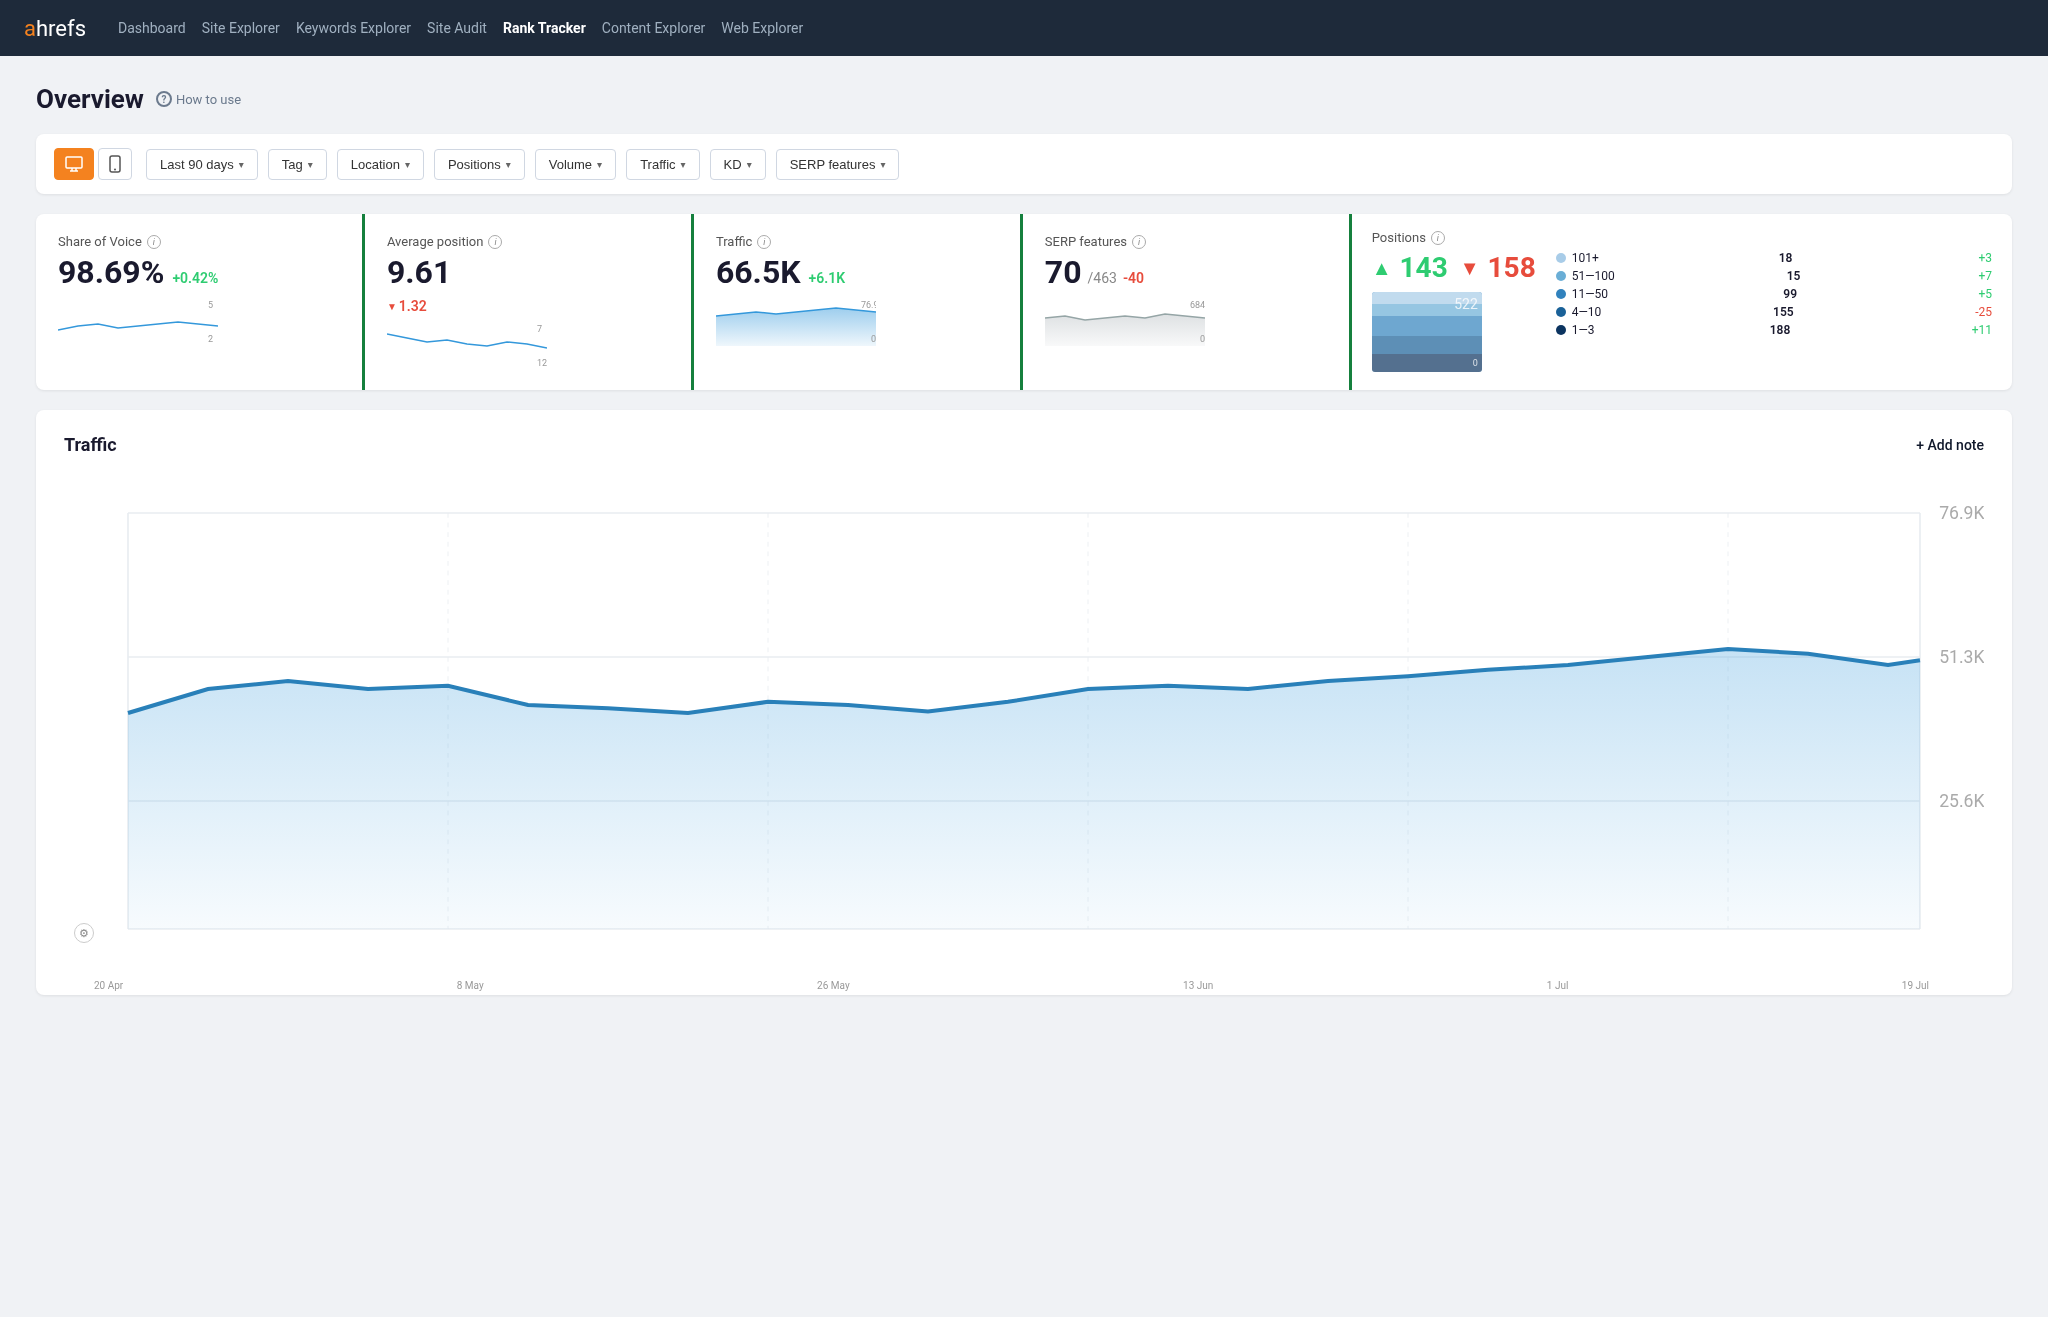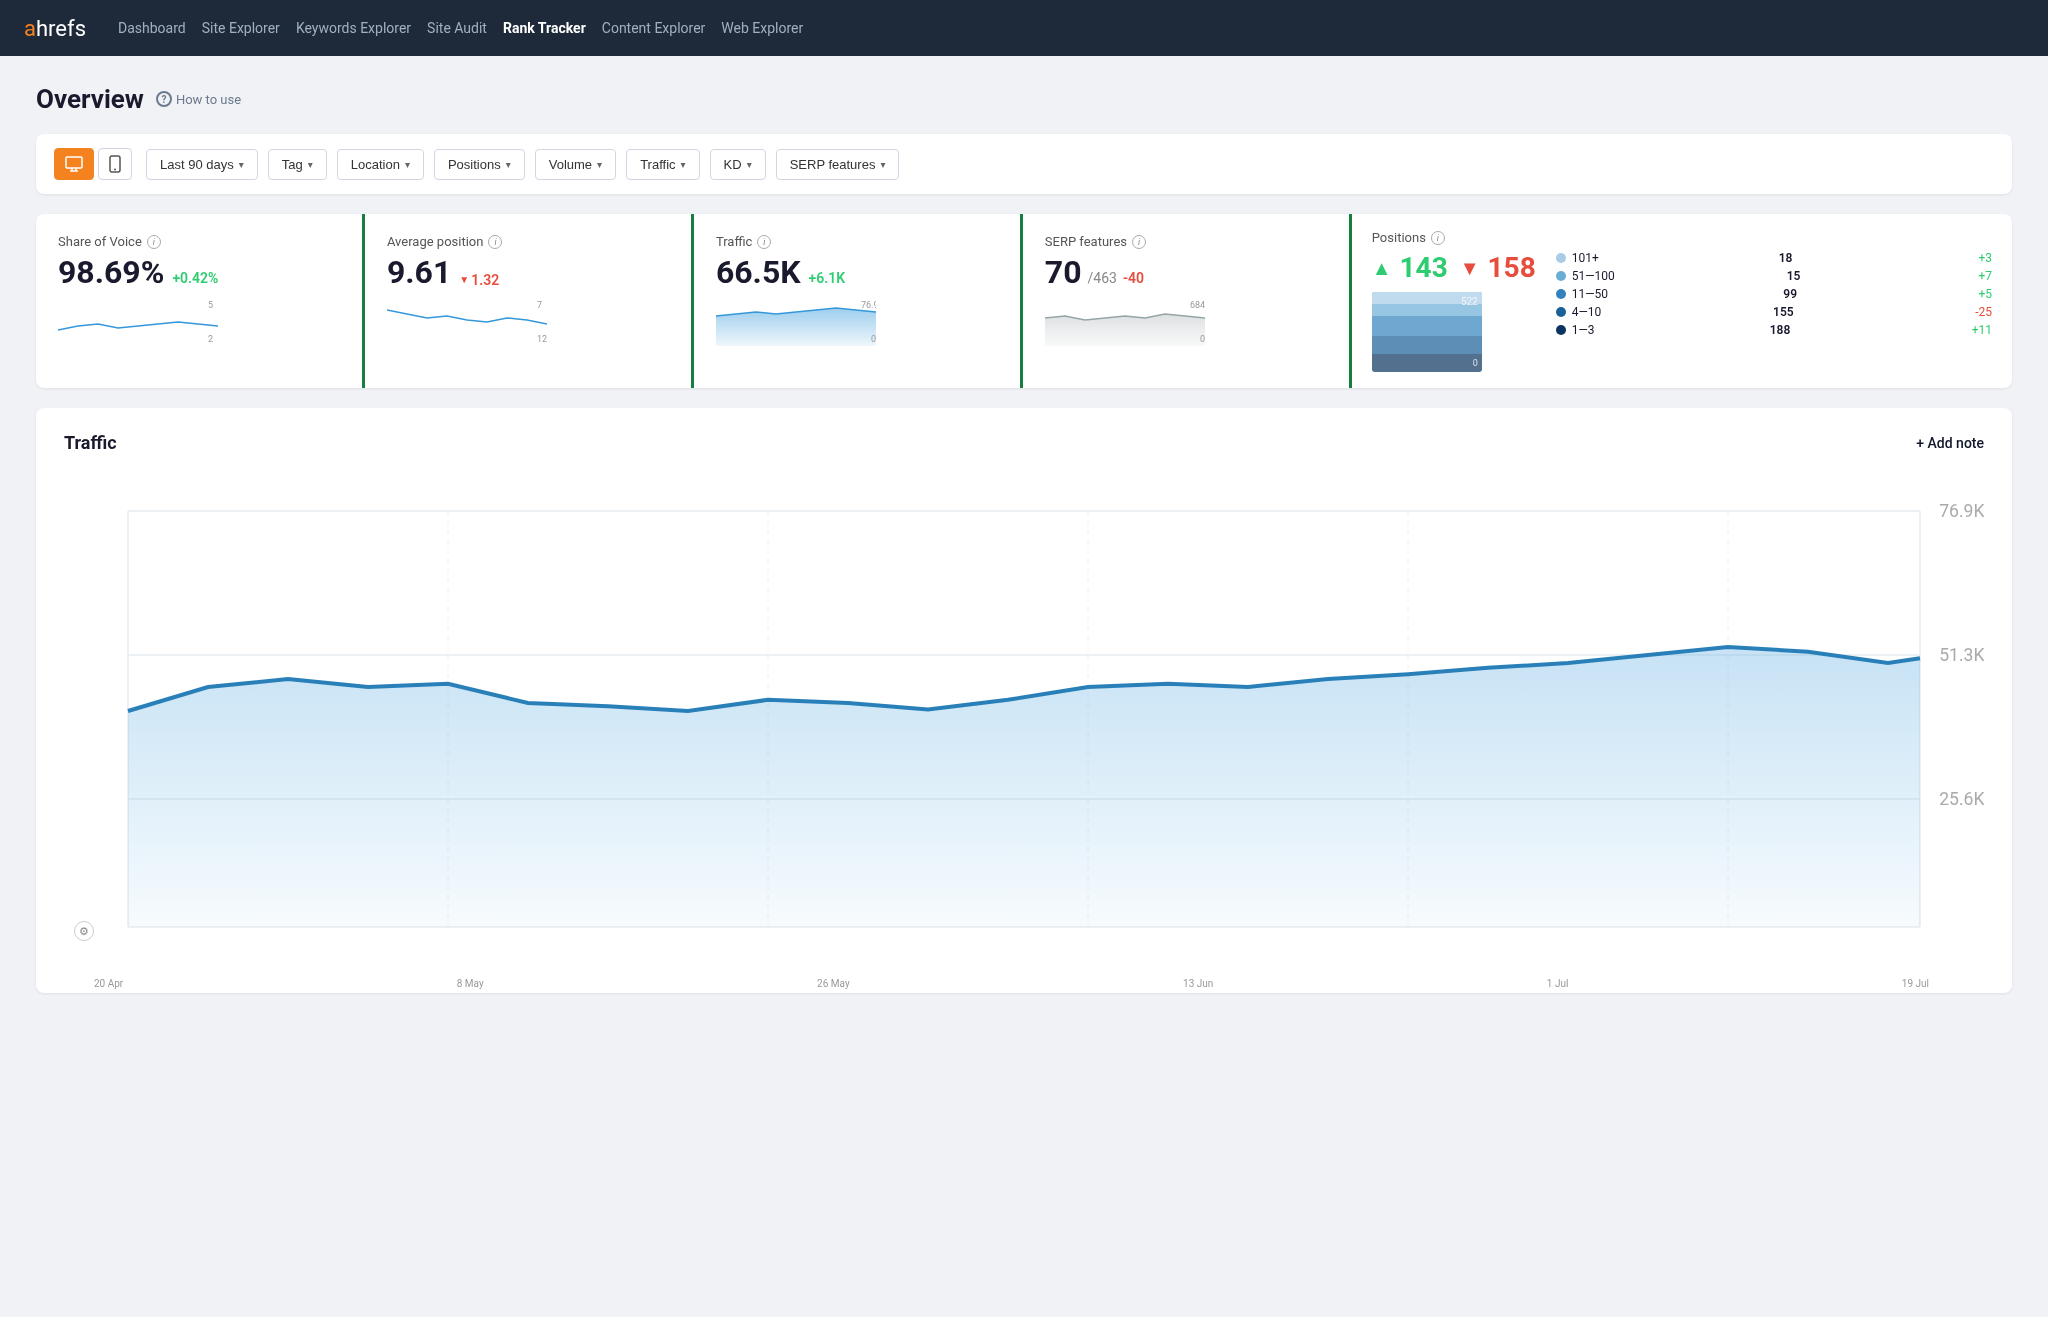--- a/index.html
+++ b/index.html
@@ -351,21 +351,21 @@
           <text x="150" y="44" font-size="9" fill="#999">2</text>
         </svg>
       </div>
     </div>
 
     <div class="metric-card">
       <div class="metric-label">
         <span>Average position</span>
         <span class="metric-info">i</span>
       </div>
-      <div style="display:flex;align-items:baseline;gap:8px;">
+      <div style="display:flex;align-items:baseline;gap:8px;flex-direction:column;">
         <span class="metric-value">9.61</span>
         <span style="display:flex;align-items:center;gap:2px;">
           <span style="color:#e74c3c;font-size:10px;">▼</span>
           <span class="metric-delta-neg">1.32</span>
         </span>
       </div>
       <div class="mini-chart">
         <svg viewBox="0 0 160 48" width="160" height="48">
           <polyline points="0,12 20,16 40,20 60,18 80,22 100,24 120,20 140,22 160,26" fill="none" stroke="#3498db" stroke-width="1.5"></polyline>
           <text x="150" y="10" font-size="9" fill="#999">7</text>
@@ -442,21 +442,21 @@
 
             <div style="position:absolute;bottom:0;left:0;right:0;top:0;overflow:hidden;border-radius:3px;">
               <svg viewBox="0 0 110 80" width="110" height="80">
                 <rect x="0" y="0" width="110" height="12" fill="#a8cce8"></rect>
                 <rect x="0" y="12" width="110" height="12" fill="#6aaed6"></rect>
                 <rect x="0" y="24" width="110" height="20" fill="#3182bd"></rect>
                 <rect x="0" y="44" width="110" height="18" fill="#1a6198"></rect>
                 <rect x="0" y="62" width="110" height="18" fill="#0c3460"></rect>
               </svg>
             </div>
-            <div style="position:absolute;top:4px;right:4px;font-size:10px;color:rgba(255,255,255,0.8);">522</div>
+            <div style="position:absolute;top:4px;right:4px;font-size:14px;color:rgba(255,255,255,0.8);">522</div>
             <div style="position:absolute;bottom:4px;right:4px;font-size:9px;color:rgba(255,255,255,0.8);">0</div>
           </div>
         </div>
         <div class="positions-legend">
           <div class="pos-legend-row">
             <div class="pos-legend-left">
               <span class="pos-legend-dot" style="background:#a8cce8;"></span>
               <span>101+</span>
             </div>
             <span class="pos-legend-num">18</span>

